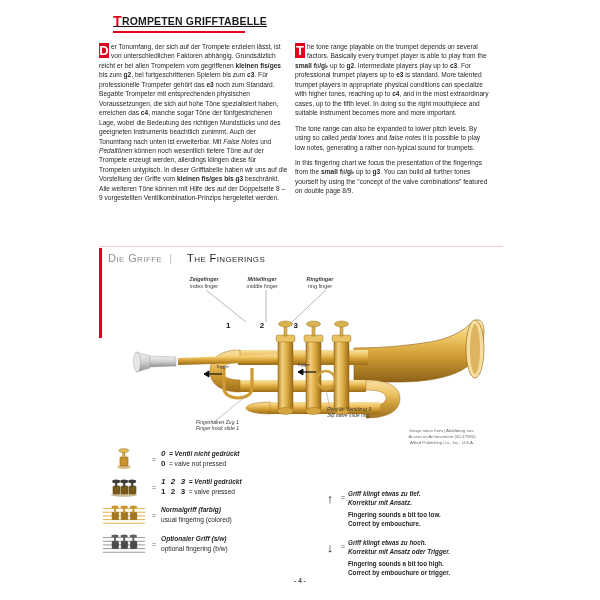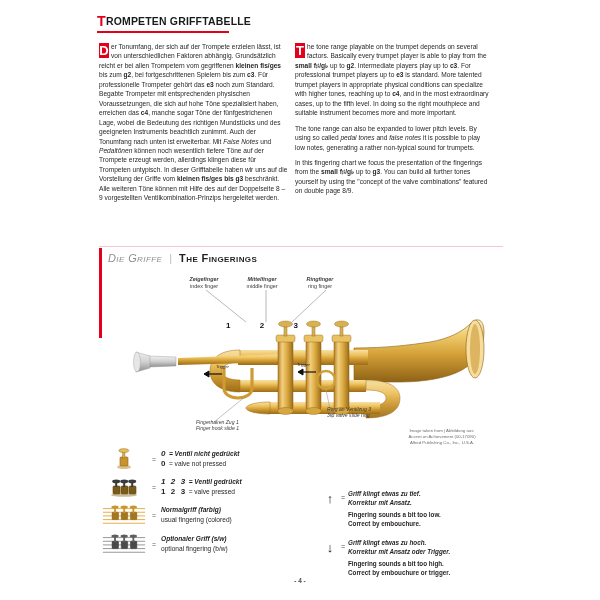--- a/index.html
+++ b/index.html
@@ -7,21 +7,21 @@
     width:600px;height:600px;overflow:hidden;
     background:#ffffff;
     font-family:"Liberation Sans", sans-serif;
     color:#1a1a1a;
   }
   .page{position:relative;width:600px;height:600px;box-sizing:border-box;}
 
   
   .headrow{position:absolute;top:14px;left:97px;width:406px;height:22px;}
   .headblock{position:absolute;top:0;}
-  .headblock.de{left:0;}
+  .headblock.de{left:16px;text-decoration:underline;}
   .headblock.en{left:272px;}
   .headline{
     font-weight:bold;font-size:11.4px;letter-spacing:.2px;
     white-space:nowrap;line-height:13px;
     font-family:"Liberation Sans", sans-serif;
     font-stretch:condensed;
     transform:scaleX(.92);transform-origin:left center;
   }
   .headline .cap{
     color:#e2001a;font-size:15.5px;line-height:13px;
@@ -41,23 +41,23 @@
   .col i{font-style:italic;}
   .dropcap{
     float:left;background:#e2001a;color:#fff;font-weight:bold;
     font-size:13px;line-height:15px;width:10px;height:15px;
     text-align:center;margin:1px 2px 0 0;
   }
 
   
   .sect-rule{position:absolute;left:99px;top:246px;width:404px;height:1px;background:#f2c9cf;}
   .sect-title{position:absolute;left:108px;top:252px;font-size:11px;white-space:nowrap;}
-  .sect-title .de{color:#8d8d8d;font-variant:small-caps;letter-spacing:.4px;font-style:italic;}
+  .sect-title .de{color:#8d8d8d;font-variant:small-caps;letter-spacing:.4px;}
   .sect-title .sep{color:#bdbdbd;margin:0 7px;font-weight:300;}
-  .sect-title .en{color:#231f20;font-variant:small-caps;font-weight:bold;letter-spacing:.4px;}
+  .sect-title .en{color:#231f20;font-variant:small-caps;font-weight:normal;letter-spacing:.4px;margin-left:8px;}
   .sect-vbar{position:absolute;left:99px;top:248px;width:2.5px;height:90px;background:#e2001a;}
 
   
   .callout{position:absolute;text-align:center;font-size:5.4px;line-height:6.6px;color:#3b3b3b;white-space:nowrap;}
   .callout .de{font-style:italic;font-weight:bold;display:block;}
   .callout .en{display:block;}
 
   .numrow{position:absolute;top:321px;left:226px;width:72px;display:flex;justify-content:space-between;}
   .numrow span{font-size:8px;font-weight:bold;color:#111;}
 

